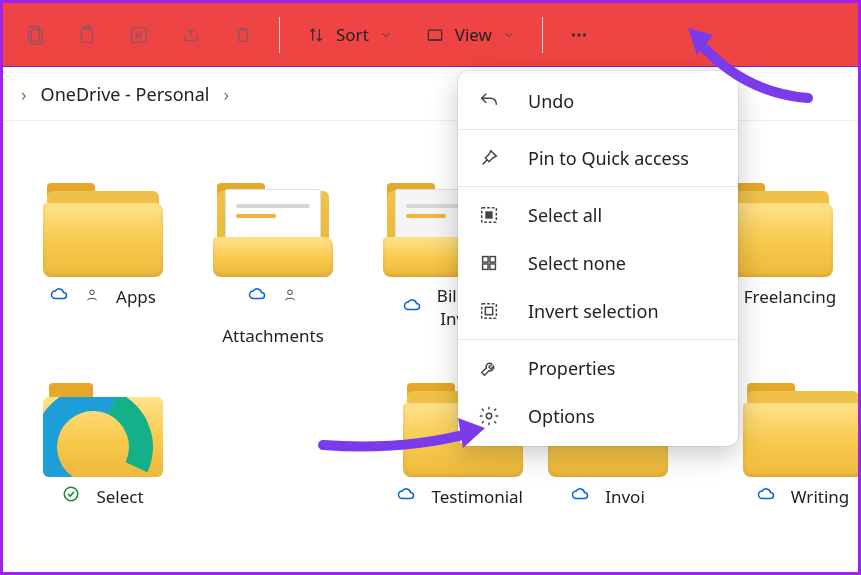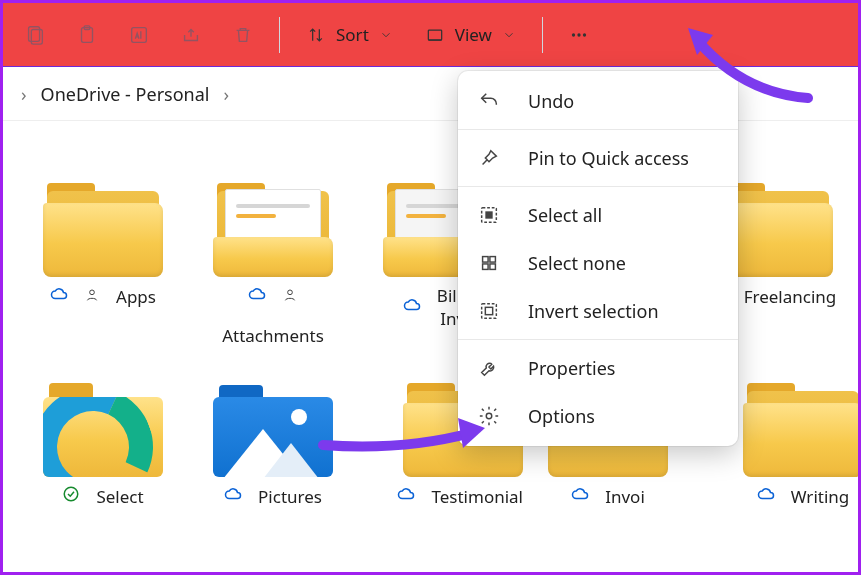--- a/index.html
+++ b/index.html
@@ -275,36 +275,20 @@
     </div>
     <div class="nm">
       <span class="synced"><svg viewBox="0 0 24 24">
             <circle cx="12" cy="12" r="9"></circle>
             <path d="M8 12l3 3 5-6"></path>
           </svg></span>
       <span>Select</span>
     </div>
   </div>
 
-  <div class="item" style="left:190px; top:260px;">
-    <div class="pict-fld">
-      <div class="pict-tab"></div>
-        <div class="pict-body">
-          <div class="pict-sun"></div>
-          <div class="pict-mtn"></div>
-          <div class="pict-mtn2"></div>
-        </div>
-    </div>
-    <div class="nm">
-      <span class="cloud"><svg viewBox="0 0 24 24">
-            <path d="M7 18a5 5 0 010-10 6 6 0 0111 2 4 4 0 010 8H7z"></path>
-          </svg></span>
-      <span>Pictures</span>
-    </div>
-  </div>
 
   <div class="item" style="left:360px; top:260px;align-items:flex-end;">
     <div class="fld">
       <div class="fld-tab"></div>
         <div class="fld-back"></div>
         <div class="fld-front"></div>
     </div>
     <div class="nm">
       <span class="cloud"><svg viewBox="0 0 24 24">
             <path d="M7 18a5 5 0 010-10 6 6 0 0111 2 4 4 0 010 8H7z"></path>

